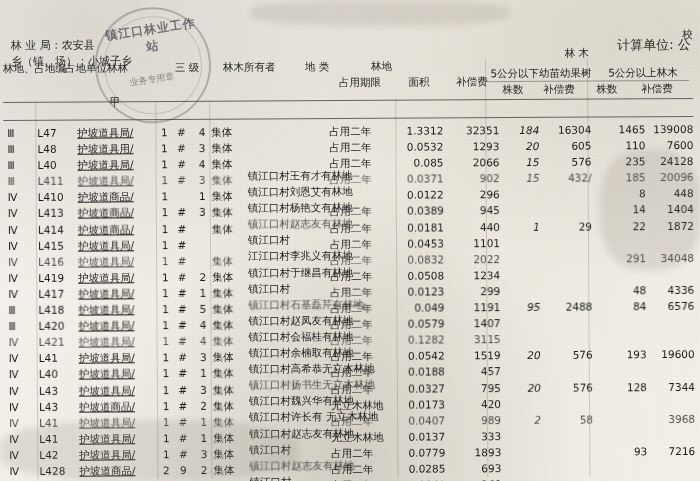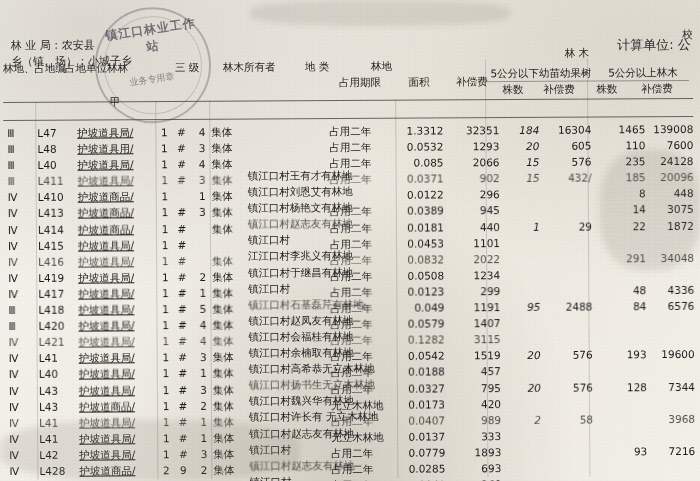--- a/index.html
+++ b/index.html
@@ -326,21 +326,21 @@
           <div class="cell c-hash">#</div>
           <div class="cell c-cnt">3</div>
           <div class="cell c-own">集体</div>
           <div class="cell c-desc">江江口村李兆义有林地</div>
           <div class="cell c-term">占用二年</div>
           <div class="cell c-area">0.0389</div>
           <div class="cell c-comp">945</div>
           <div class="cell c-y5"></div>
           <div class="cell c-y5c"></div>
           <div class="cell c-o5">14</div>
-          <div class="cell c-o5c">3075</div>
+          <div class="cell c-o5c">1404</div>
         </div>
         <div class="row">
           <div class="cell c-seq">Ⅳ</div>
           <div class="cell c-code">L414</div>
           <div class="cell c-unit">护坡道商品/</div>
           <div class="cell c-no">1</div>
           <div class="cell c-hash">#</div>
           <div class="cell c-cnt"></div>
           <div class="cell c-own">集体</div>
           <div class="cell c-desc">镇江口村于继昌有林地</div>

